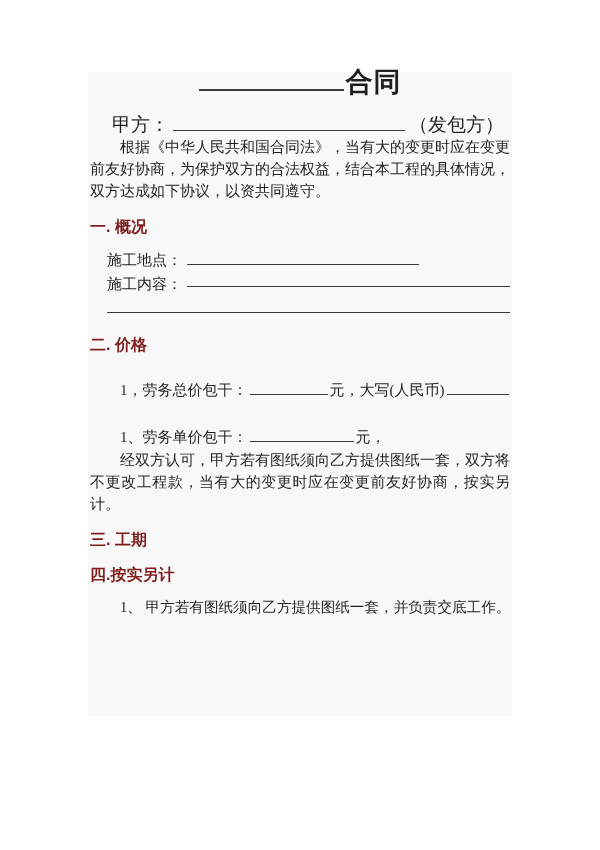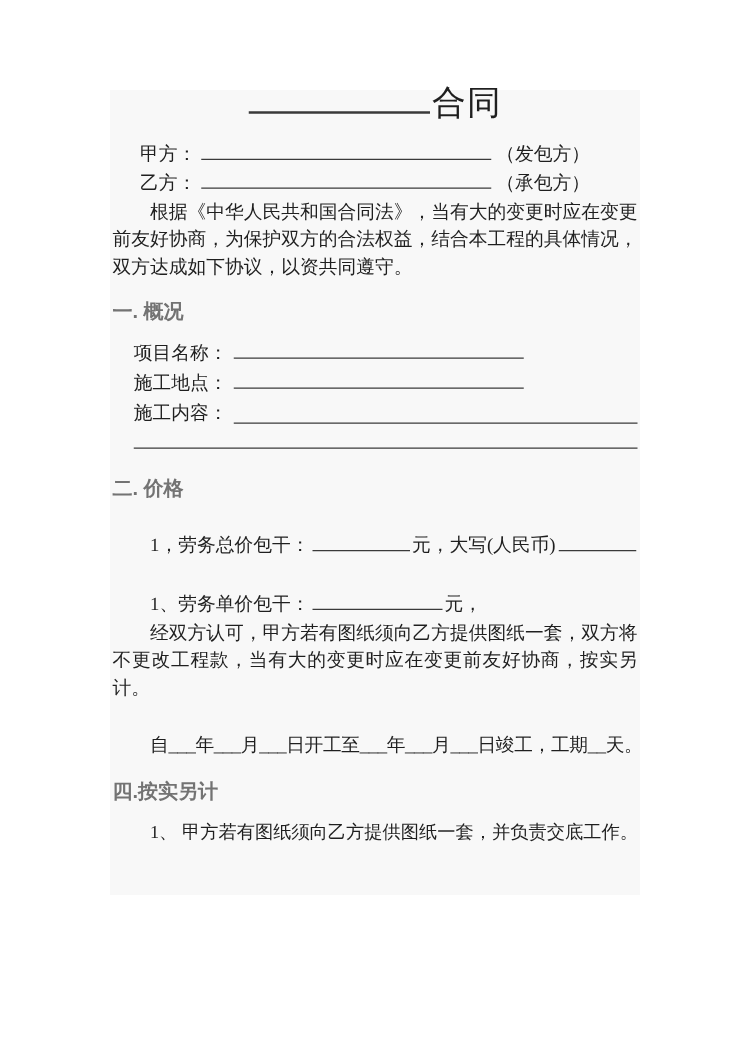--- a/index.html
+++ b/index.html
@@ -29,75 +29,75 @@
     position: absolute;
     left: 90px;
     top: 64px;
     width: 420px;
     font-size: 15px;
     line-height: 22px;
   }
   .title {
     text-align: center;
     font-size: 27px;
-    font-weight: normal;
+    font-weight: bold;
     line-height: 36px;
     margin-bottom: 13px;
     letter-spacing: 1px;
     white-space: nowrap;
   }
   .blank {
     display: inline-block;
     border-bottom: 1px solid #3a3a3a;
     height: 14px;
     vertical-align: baseline;
   }
   .title-blank {
     width: 145px;
     border-bottom-width: 2px;
     height: 18px;
     margin-right: 2px;
   }
   .party-line {
-    font-size: 15px;
+    font-size: 19px;
     line-height: 23px;
     padding-left: 22px;
     white-space: nowrap;
   }
   .party-blank {
     width: 232px;
     margin: 0 4px;
   }
   .para {
     margin: 0;
     text-indent: 2em;
     text-align: justify;
   }
   h2 {
     font-family: "Liberation Sans", "DejaVu Sans", sans-serif;
     font-size: 16px;
     font-weight: bold;
     line-height: 20px;
     margin: 15px 0 11px 0;
-    color: #737373;
+    color: #7f1d1d;
   }
   .fields {
     padding-left: 17px;
   }
   .field-line {
     line-height: 24px;
     white-space: nowrap;
   }
   .field-blank {
     width: 232px;
     margin-left: 5px;
   }
   .flexline {
     display: flex;
-    align-items: center;
+    align-items: flex-start;
     white-space: nowrap;
   }
   .flexline .label { flex: 0 0 auto; }
   .grow-blank {
     flex: 1 1 auto;
     margin-left: 5px;
     height: 14px;
   }
   .cont-line {
     line-height: 24px;
@@ -132,31 +132,25 @@
   <div class="doc">
 
     <div class="title">
       <span class="blank title-blank"></span><span>合同</span>
     </div>
 
     <div class="party-line">
       <span>甲方：</span><span class="blank party-blank"></span><span>（发包方）</span>
     </div>
 
-    <div class="party-line">
-      <span>乙方：</span><span class="blank party-blank"></span><span>（承包方）</span>
-    </div>
 
     <p class="para">根据《中华人民共和国合同法》，当有大的变更时应在变更前友好协商，为保护双方的合法权益，结合本工程的具体情况，双方达成如下协议，以资共同遵守。</p>
 
     <h2>一. 概况</h2>
     <div class="fields">
-      <div class="field-line">
-        <span>项目名称：</span><span class="blank field-blank"></span>
-      </div>
       <div class="field-line">
         <span>施工地点：</span><span class="blank field-blank"></span>
       </div>
       <div class="field-line flexline">
         <span class="label">施工内容：</span>
           <span class="blank grow-blank"></span>
       </div>
       <div class="cont-line">
         <span class="blank blank-full"></span>
       </div>
@@ -164,19 +158,19 @@
 
     <h2>二. 价格</h2>
     <div class="item-line">
       <span>1，劳务总价包干：</span><span class="blank amount-blank"></span><span>元，大写(人民币)</span><span class="blank caps-blank"></span>
     </div>
     <div class="item-line">
       <span>1、劳务单价包干：</span><span class="blank unit-blank"></span><span>元，</span>
     </div>
     <p class="para">经双方认可，甲方若有图纸须向乙方提供图纸一套，双方将不更改工程款，当有大的变更时应在变更前友好协商，按实另计。</p>
 
-    <div class="item-line date-line">自___年___月___日开工至___年___月___日竣工，工期__天。</div>
+    <h2>三. 工期</h2>
 
     <h2>四.按实另计</h2>
     <div class="item-line tech-line">1、 甲方若有图纸须向乙方提供图纸一套，并负责交底工作。</div>
 
   </div>
 </div>
 
 </body></html>

